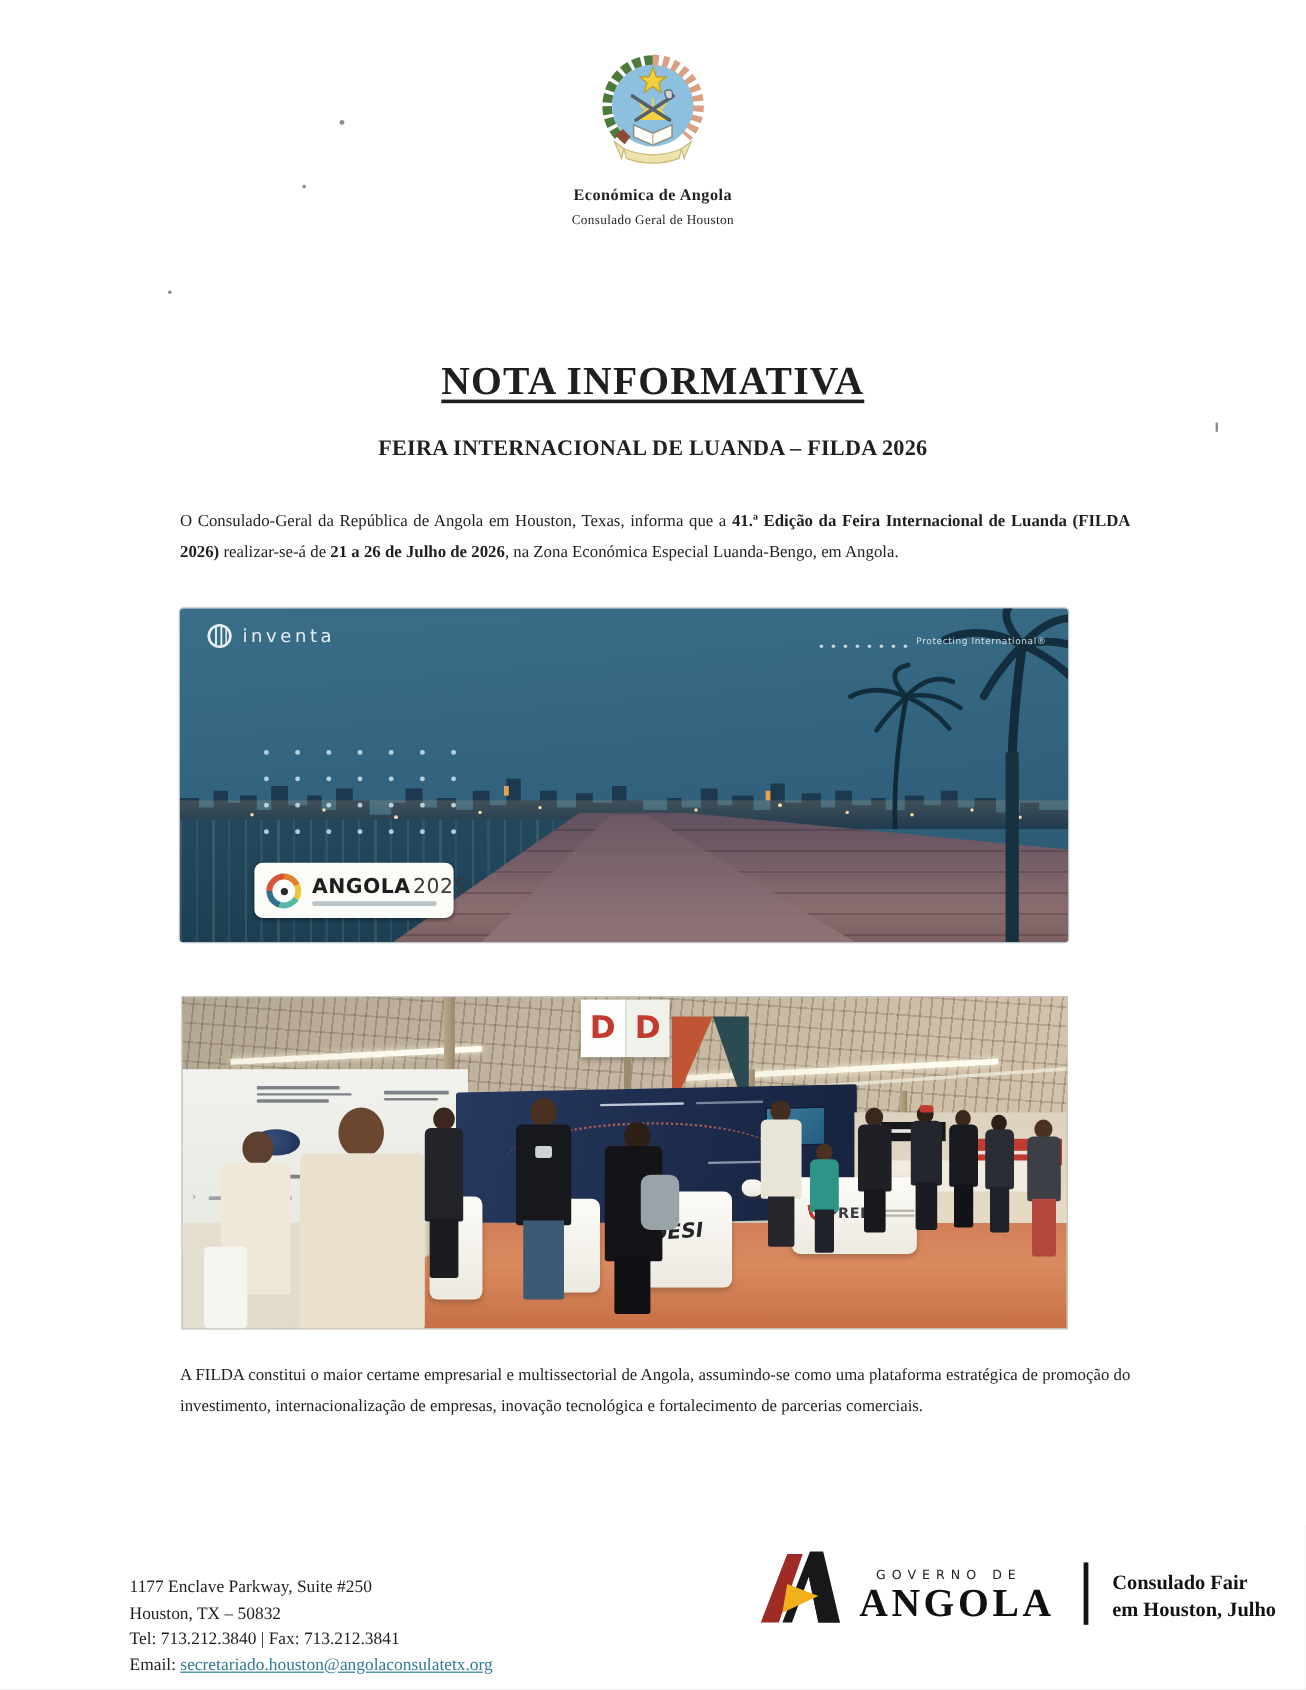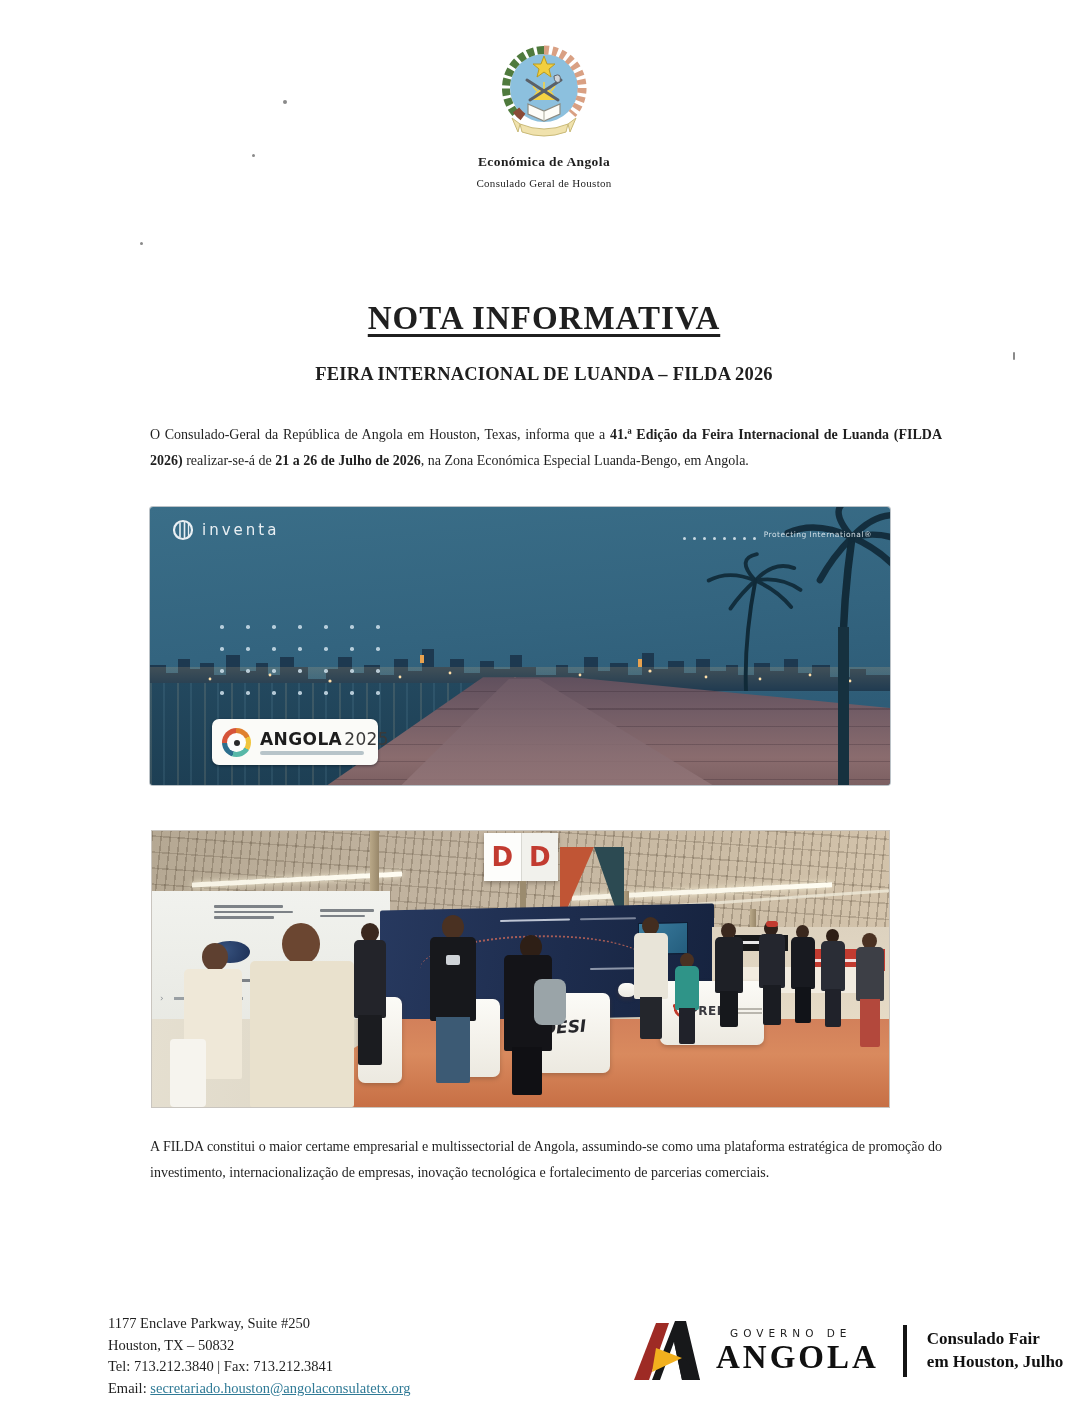--- a/index.html
+++ b/index.html
@@ -124,21 +124,21 @@
   .prei-text{font-weight:800;font-size:12px;color:#3a3a40;letter-spacing:.5px;}
   .prei-lines{display:flex;flex-direction:column;gap:2px;margin-left:3px;}
   .prei-lines i{width:34px;height:2px;background:#b9b6ae;}
   .person{position:absolute;}
   .person .head{position:absolute;border-radius:50%;background:#5e4030;}
   .person .body{position:absolute;border-radius:5px 5px 2px 2px;}
   .person .legs{position:absolute;border-radius:0 0 2px 2px;}
   
   .footer-left{position:absolute;left:108px;top:1313px;font-size:14.5px;line-height:21.5px;}
   .footer-left a{color:var(--c-link,#2f7a96);text-decoration:underline;}
-  .footer-right{position:absolute;left:630px;top:1320px;display:flex;align-items:center;gap:14px;}
+  .footer-right{position:absolute;left:630px;top:1292px;display:flex;align-items:flex-end;gap:14px;}
   .gov-text{display:flex;flex-direction:column;line-height:1;}
   .gov-small{font-family:"DejaVu Sans",sans-serif;font-size:10.5px;letter-spacing:5px;color:#222;margin-bottom:3px;margin-left:14px;}
   .gov-big{font-size:33px;font-weight:bold;letter-spacing:3px;color:#101010;font-family:"Liberation Serif",serif;}
   .gov-divider{width:4px;height:52px;background:#141414;margin:0 6px 0 10px;}
   .gov-consulate{font-size:17px;font-weight:bold;line-height:1.35;color:#111;}
   .a-logo{width:72px;height:62px;flex:0 0 auto;}
 </style>
 </head>
 <body>
 

